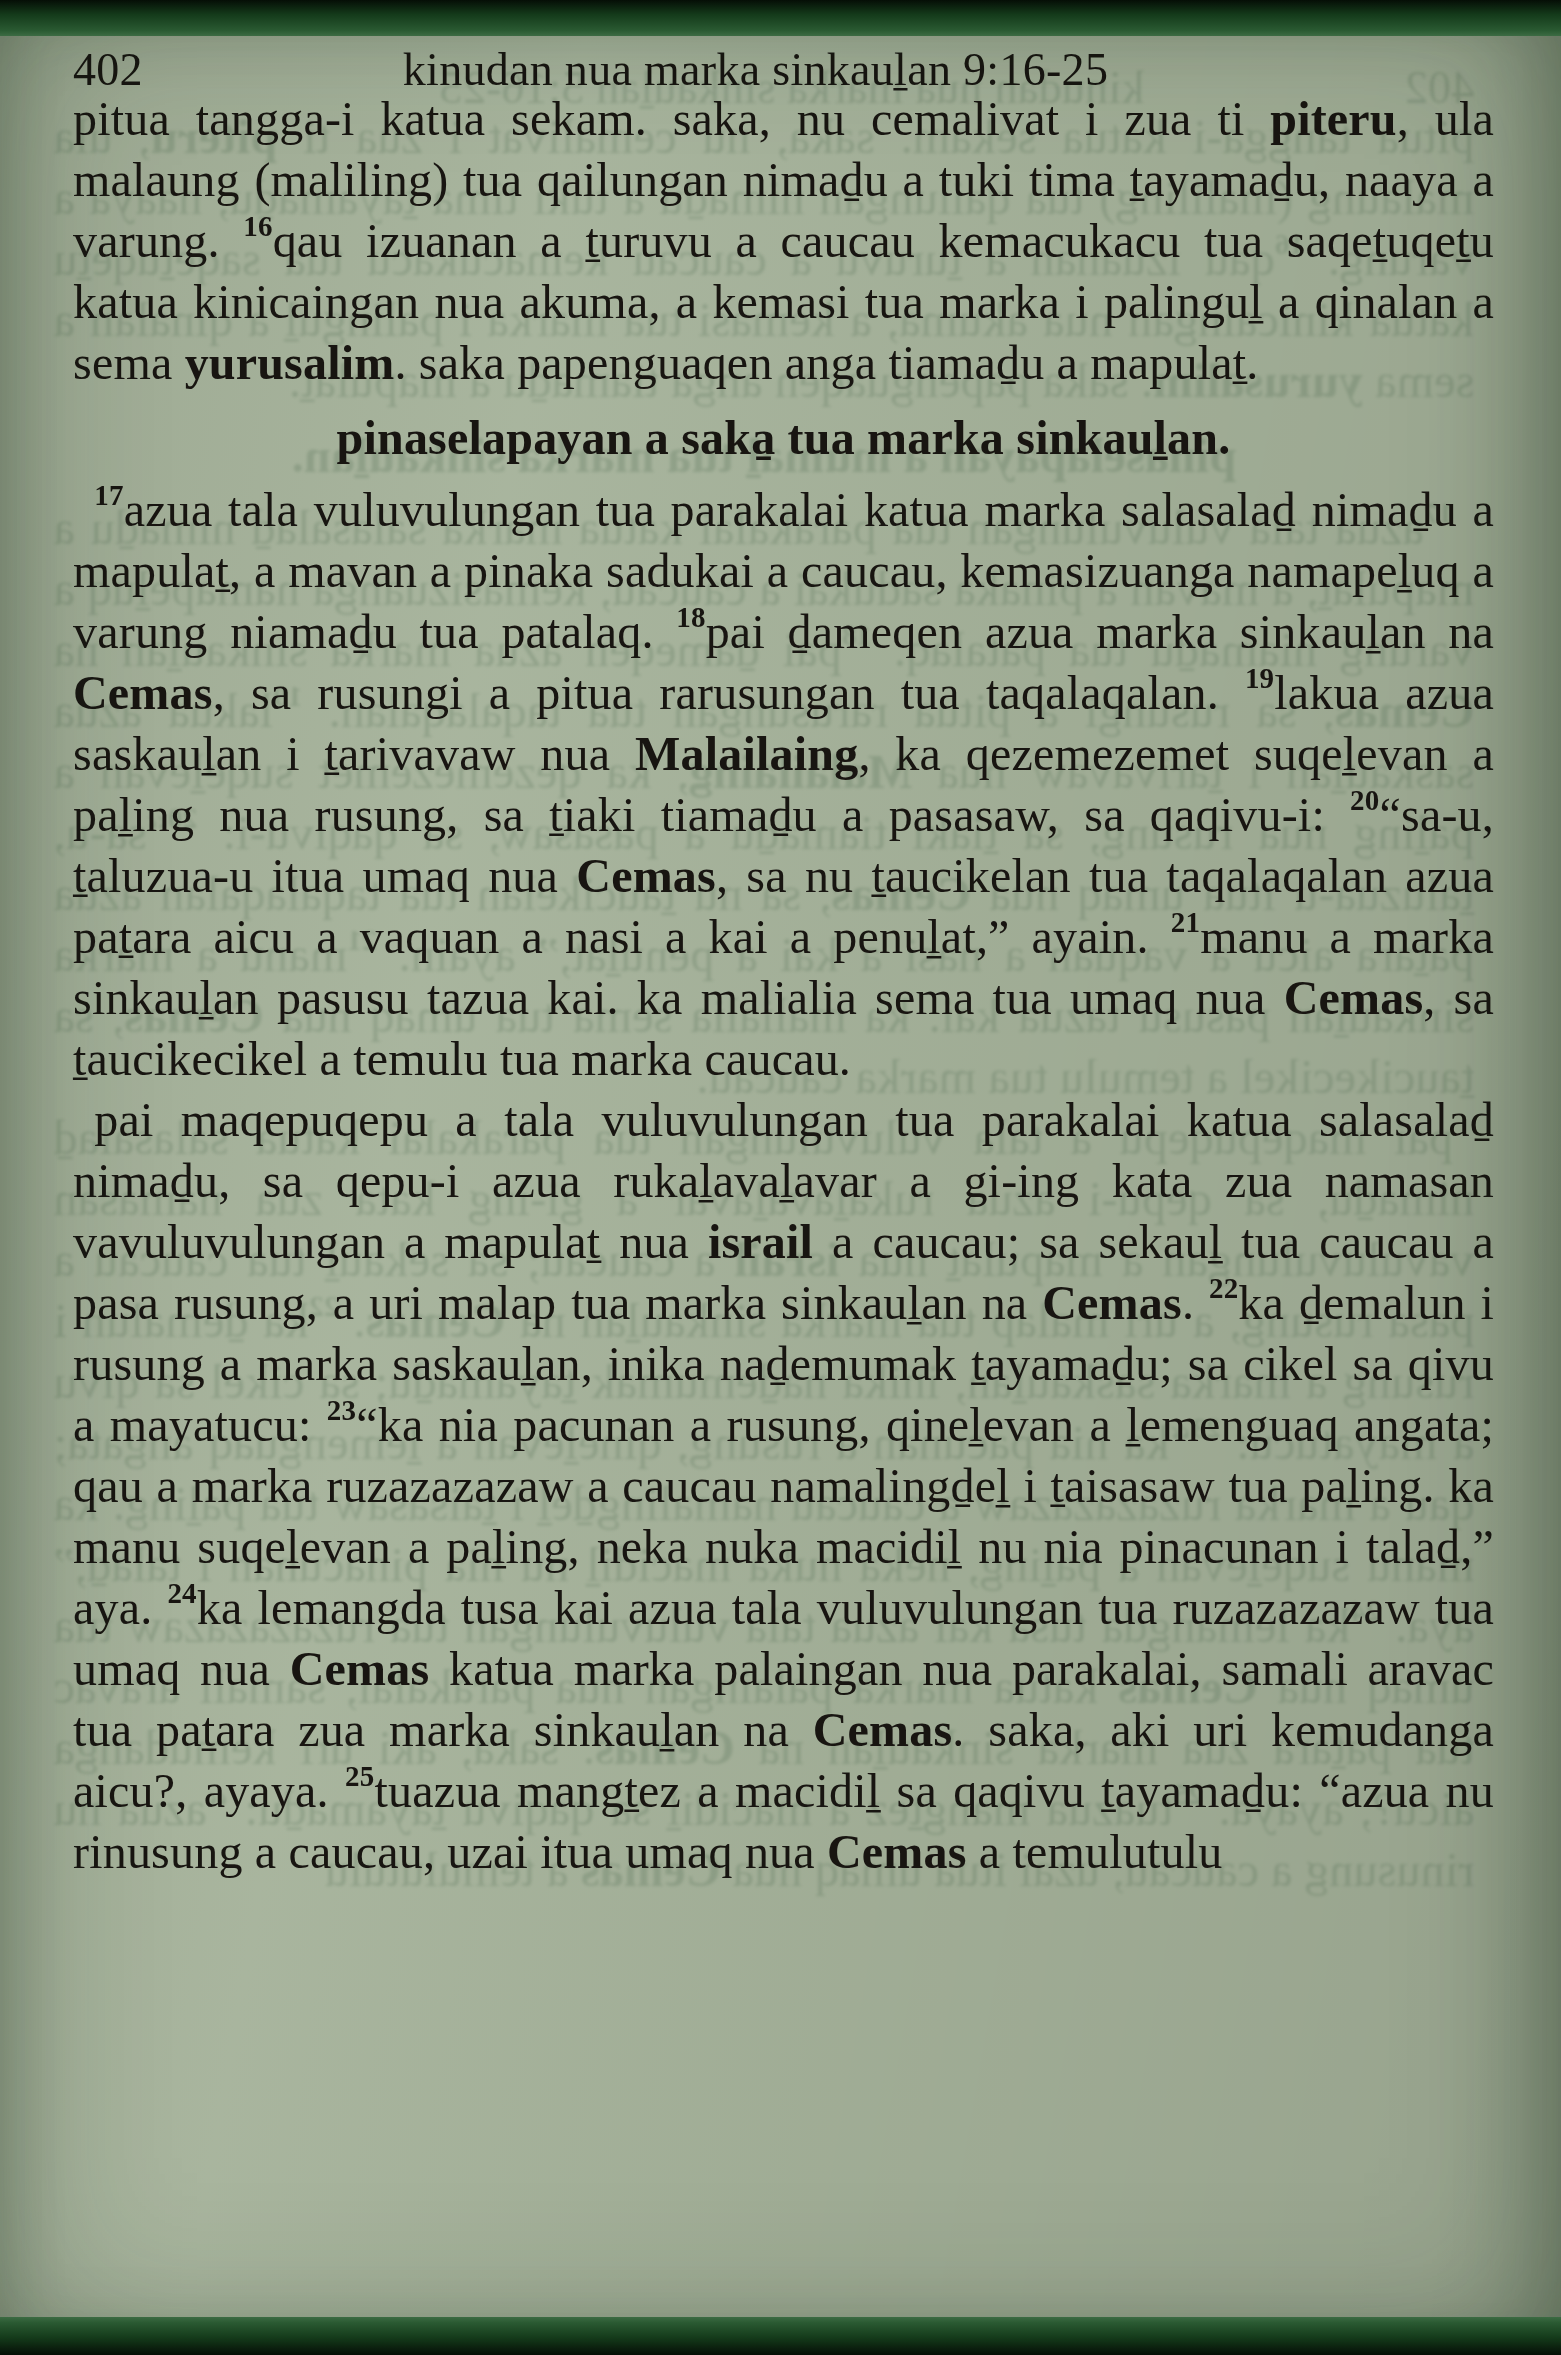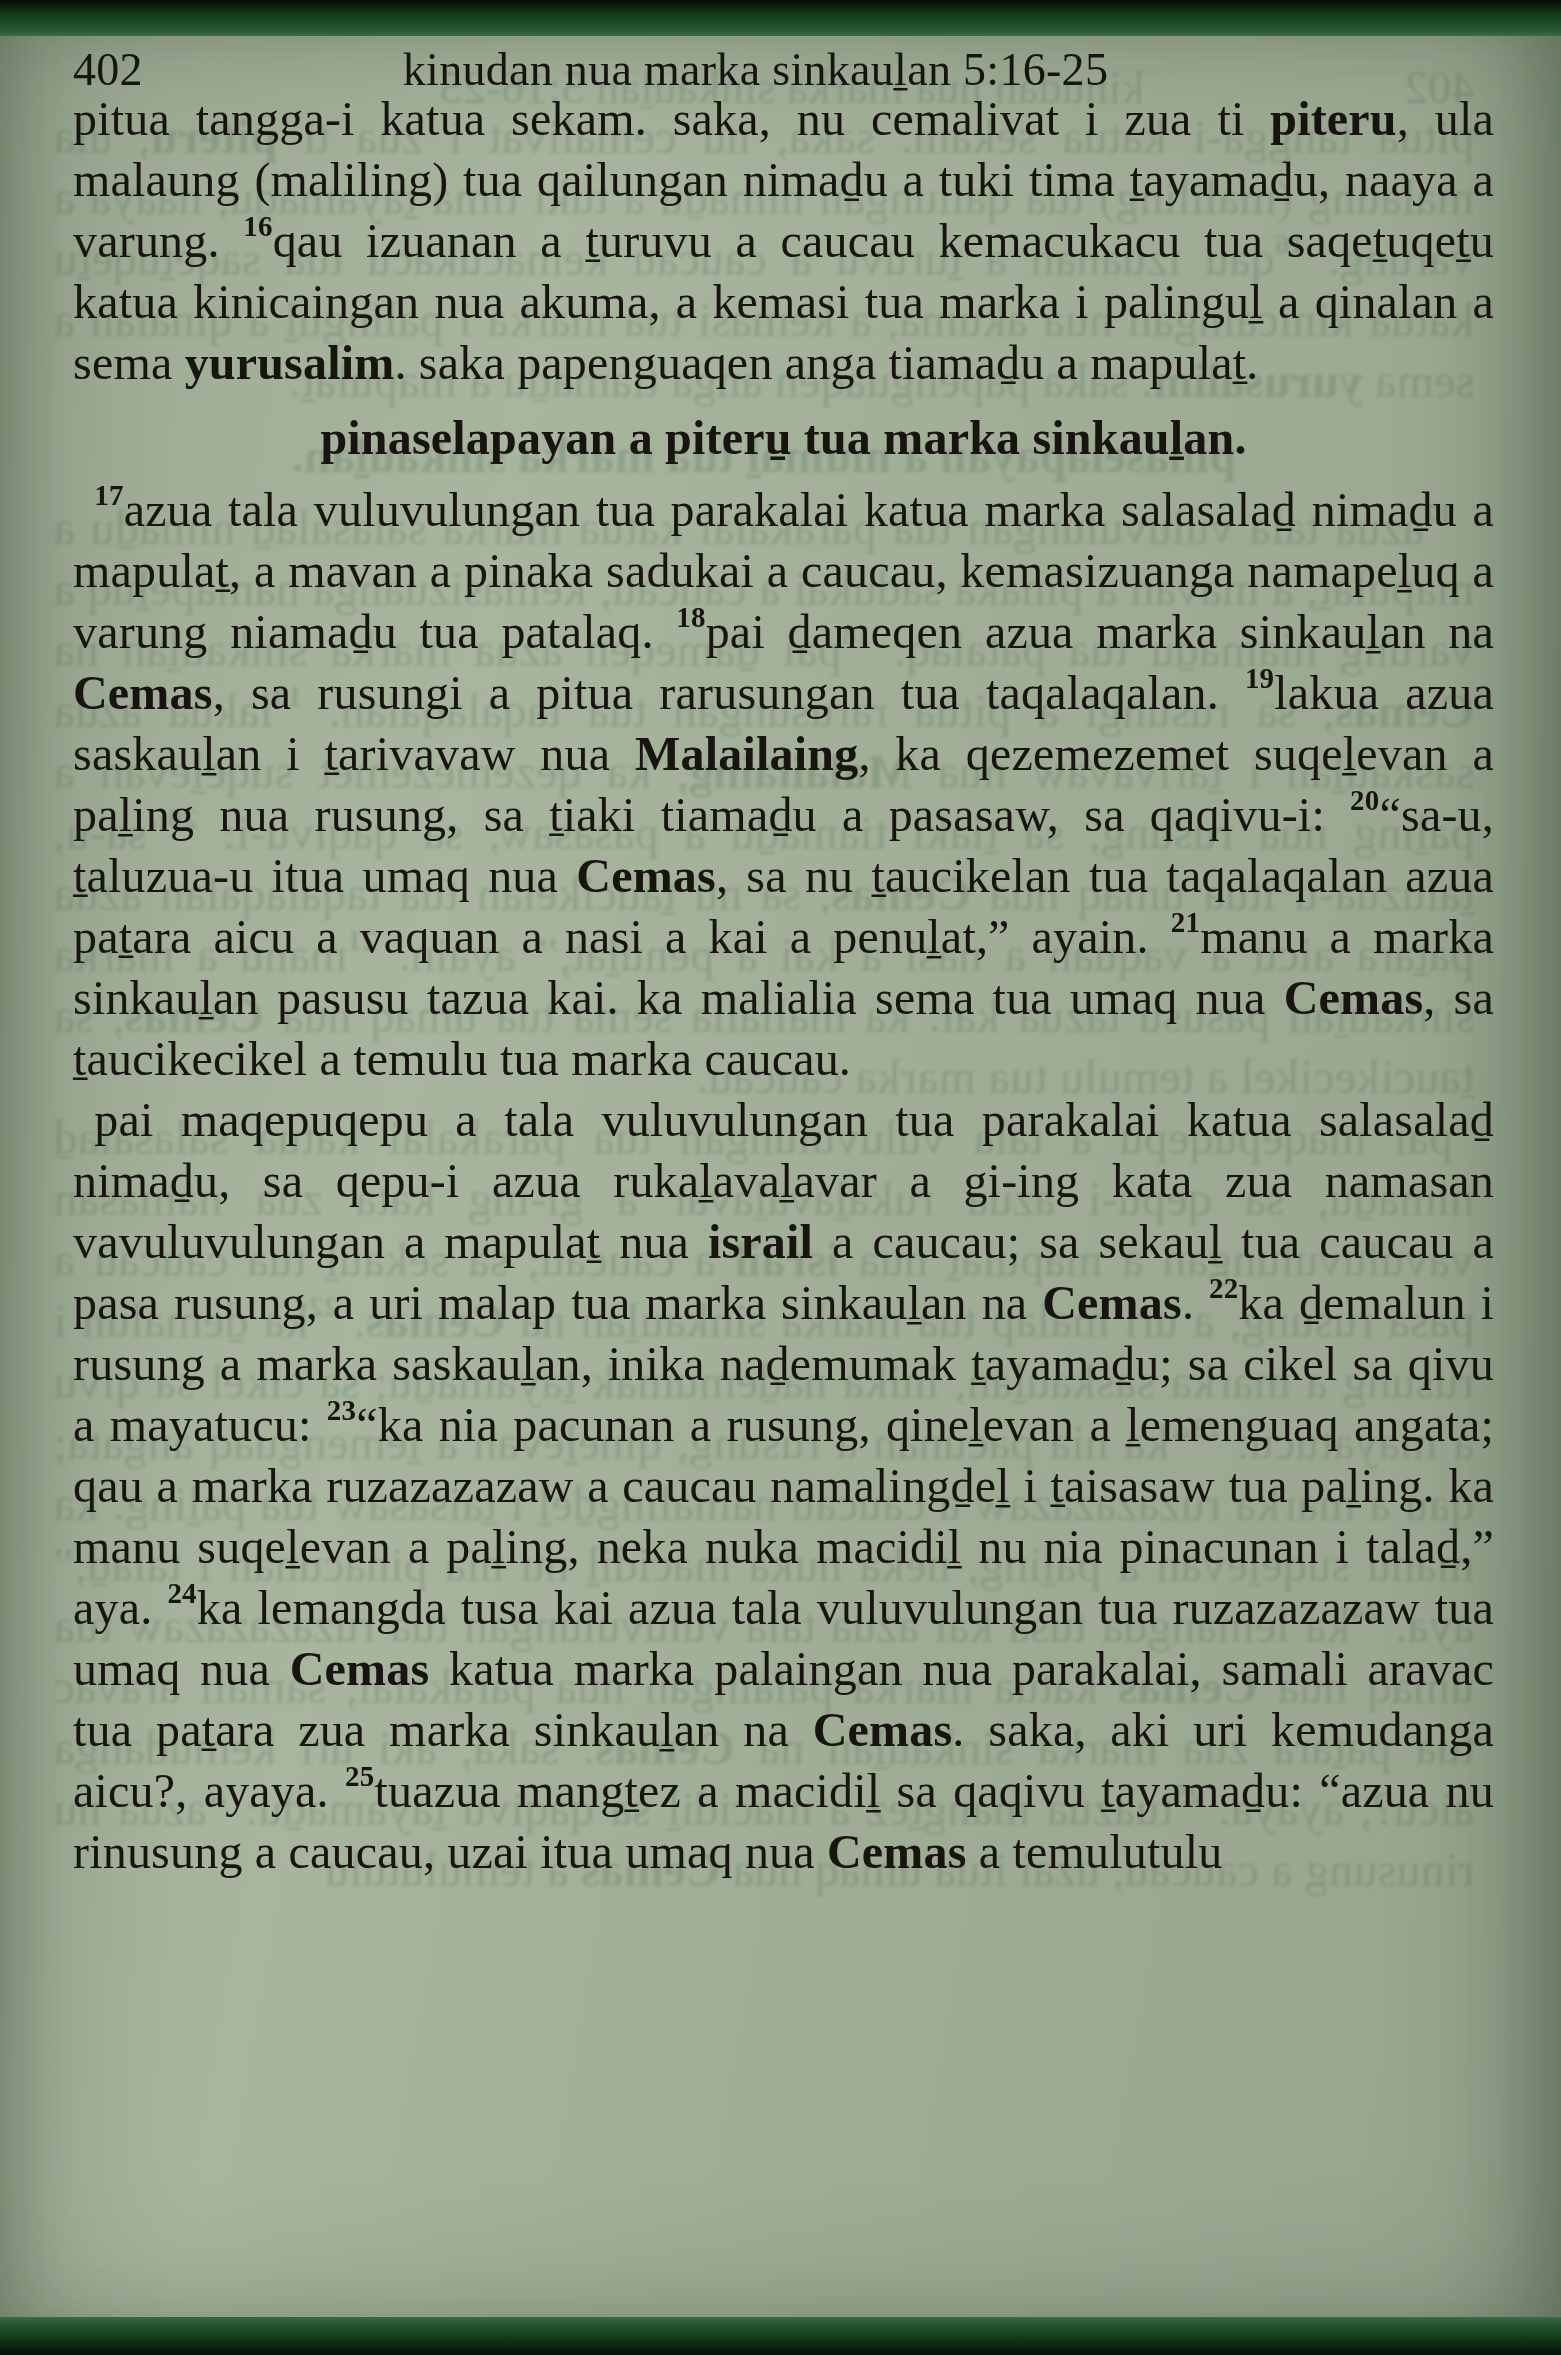--- a/index.html
+++ b/index.html
@@ -131,25 +131,25 @@
           <div class="heading"><span>pinaselapayan a mumaḻ tua marka sinkauḻan.</span></div>
           <p class="indent"><sup class="verse">17</sup><span>azua tala vuluvulungan tua parakalai katua marka salasalaḏ nimaḏu a mapulaṯ, a mavan a pinaka sadukai a caucau, kemasizuanga namapeḻuq a varung niamaḏu tua patalaq. </span><sup class="verse">18</sup><span>pai ḏameqen azua marka sinkauḻan na </span><b>Cemas</b><span>, sa rusungi a pitua rarusungan tua taqalaqalan. </span><sup class="verse">19</sup><span>lakua azua saskauḻan i ṯarivavaw nua </span><b>Malailaing</b><span>, ka qezemezemet suqeḻevan a paḻing nua rusung, sa ṯiaki tiamaḏu a pasasaw, sa qaqivu-i: </span><sup class="verse">20</sup><span>“sa-u, ṯaluzua-u itua umaq nua </span><b>Cemas</b><span>, sa nu ṯaucikelan tua taqalaqalan azua paṯara aicu a vaquan a nasi a kai a penuḻat,” ayain. </span><sup class="verse">21</sup><span>manu a marka sinkauḻan pasusu tazua kai. ka malialia sema tua umaq nua </span><b>Cemas</b><span>, sa ṯaucikecikel a temulu tua marka caucau.</span></p>
           <p class="indent"><span>pai maqepuqepu a tala vuluvulungan tua parakalai katua salasalaḏ nimaḏu, sa qepu-i azua rukaḻavaḻavar a gi-ing kata zua namasan vavuluvulungan a mapulaṯ nua </span><b>israil</b><span> a caucau; sa sekauḻ tua caucau a pasa rusung, a uri malap tua marka sinkauḻan na </span><b>Cemas</b><span>. </span><sup class="verse">22</sup><span>ka ḏemalun i rusung a marka saskauḻan, inika naḏemumak ṯayamaḏu; sa cikel sa qivu a mayatucu: </span><sup class="verse">23</sup><span>“ka nia pacunan a rusung, qineḻevan a ḻemenguaq angata; qau a marka ruzazazazaw a caucau namalingḏeḻ i ṯaisasaw tua paḻing. ka manu suqeḻevan a paḻing, neka nuka macidiḻ nu nia pinacunan i talaḏ,” aya. </span><sup class="verse">24</sup><span>ka lemangda tusa kai azua tala vuluvulungan tua ruzazazazaw tua umaq nua </span><b>Cemas</b><span> katua marka palaingan nua parakalai, samali aravac tua paṯara zua marka sinkauḻan na </span><b>Cemas</b><span>. saka, aki uri kemudanga aicu?, ayaya. </span><sup class="verse">25</sup><span>tuazua mangṯez a macidiḻ sa qaqivu ṯayamaḏu: “azua nu rinusung a caucau, uzai itua umaq nua </span><b>Cemas</b><span> a temulutulu</span></p>
         </div>
   </div>
     </div>
 
   <div class="content">
     <div class="header">
       <span class="page-num">402</span>
-      <span class="running-title">kinudan nua marka sinkauḻan 5:16-25</span>
+      <span class="running-title">kinudan nua marka sinkauḻan 9:16-25</span>
     </div>
     <div class="text-block">
         <p class=""><span>pitua tangga-i katua sekam. saka, nu cemalivat i zua ti </span><b>piteru</b><span>, ula malaung (maliling) tua qailungan nimaḏu a tuki tima ṯayamaḏu, naaya a varung. </span><sup class="verse">16</sup><span>qau izuanan a ṯuruvu a caucau kemacukacu tua saqeṯuqeṯu katua kinicaingan nua akuma, a kemasi tua marka i palinguḻ a qinalan a sema </span><b>yurusalim</b><span>. saka papenguaqen anga tiamaḏu a mapulaṯ.</span></p>
-        <div class="heading"><span>pinaselapayan a piteru̱ tua marka sinkauḻan.</span></div>
+        <div class="heading"><span>pinaselapayan a saka̱ tua marka sinkauḻan.</span></div>
         <p class="indent"><sup class="verse">17</sup><span>azua tala vuluvulungan tua parakalai katua marka salasalaḏ nimaḏu a mapulaṯ, a mavan a pinaka sadukai a caucau, kemasizuanga namapeḻuq a varung niamaḏu tua patalaq. </span><sup class="verse">18</sup><span>pai ḏameqen azua marka sinkauḻan na </span><b>Cemas</b><span>, sa rusungi a pitua rarusungan tua taqalaqalan. </span><sup class="verse">19</sup><span>lakua azua saskauḻan i ṯarivavaw nua </span><b>Malailaing</b><span>, ka qezemezemet suqeḻevan a paḻing nua rusung, sa ṯiaki tiamaḏu a pasasaw, sa qaqivu-i: </span><sup class="verse">20</sup><span>“sa-u, ṯaluzua-u itua umaq nua </span><b>Cemas</b><span>, sa nu ṯaucikelan tua taqalaqalan azua paṯara aicu a vaquan a nasi a kai a penuḻat,” ayain. </span><sup class="verse">21</sup><span>manu a marka sinkauḻan pasusu tazua kai. ka malialia sema tua umaq nua </span><b>Cemas</b><span>, sa ṯaucikecikel a temulu tua marka caucau.</span></p>
         <p class="indent"><span>pai maqepuqepu a tala vuluvulungan tua parakalai katua salasalaḏ nimaḏu, sa qepu-i azua rukaḻavaḻavar a gi-ing kata zua namasan vavuluvulungan a mapulaṯ nua </span><b>israil</b><span> a caucau; sa sekauḻ tua caucau a pasa rusung, a uri malap tua marka sinkauḻan na </span><b>Cemas</b><span>. </span><sup class="verse">22</sup><span>ka ḏemalun i rusung a marka saskauḻan, inika naḏemumak ṯayamaḏu; sa cikel sa qivu a mayatucu: </span><sup class="verse">23</sup><span>“ka nia pacunan a rusung, qineḻevan a ḻemenguaq angata; qau a marka ruzazazazaw a caucau namalingḏeḻ i ṯaisasaw tua paḻing. ka manu suqeḻevan a paḻing, neka nuka macidiḻ nu nia pinacunan i talaḏ,” aya. </span><sup class="verse">24</sup><span>ka lemangda tusa kai azua tala vuluvulungan tua ruzazazazaw tua umaq nua </span><b>Cemas</b><span> katua marka palaingan nua parakalai, samali aravac tua paṯara zua marka sinkauḻan na </span><b>Cemas</b><span>. saka, aki uri kemudanga aicu?, ayaya. </span><sup class="verse">25</sup><span>tuazua mangṯez a macidiḻ sa qaqivu ṯayamaḏu: “azua nu rinusung a caucau, uzai itua umaq nua </span><b>Cemas</b><span> a temulutulu</span></p>
       </div>
   </div>
 
   <div class="vignette"></div>
 
   <div class="band band-top"></div>
   <div class="band band-bottom"></div>
 

